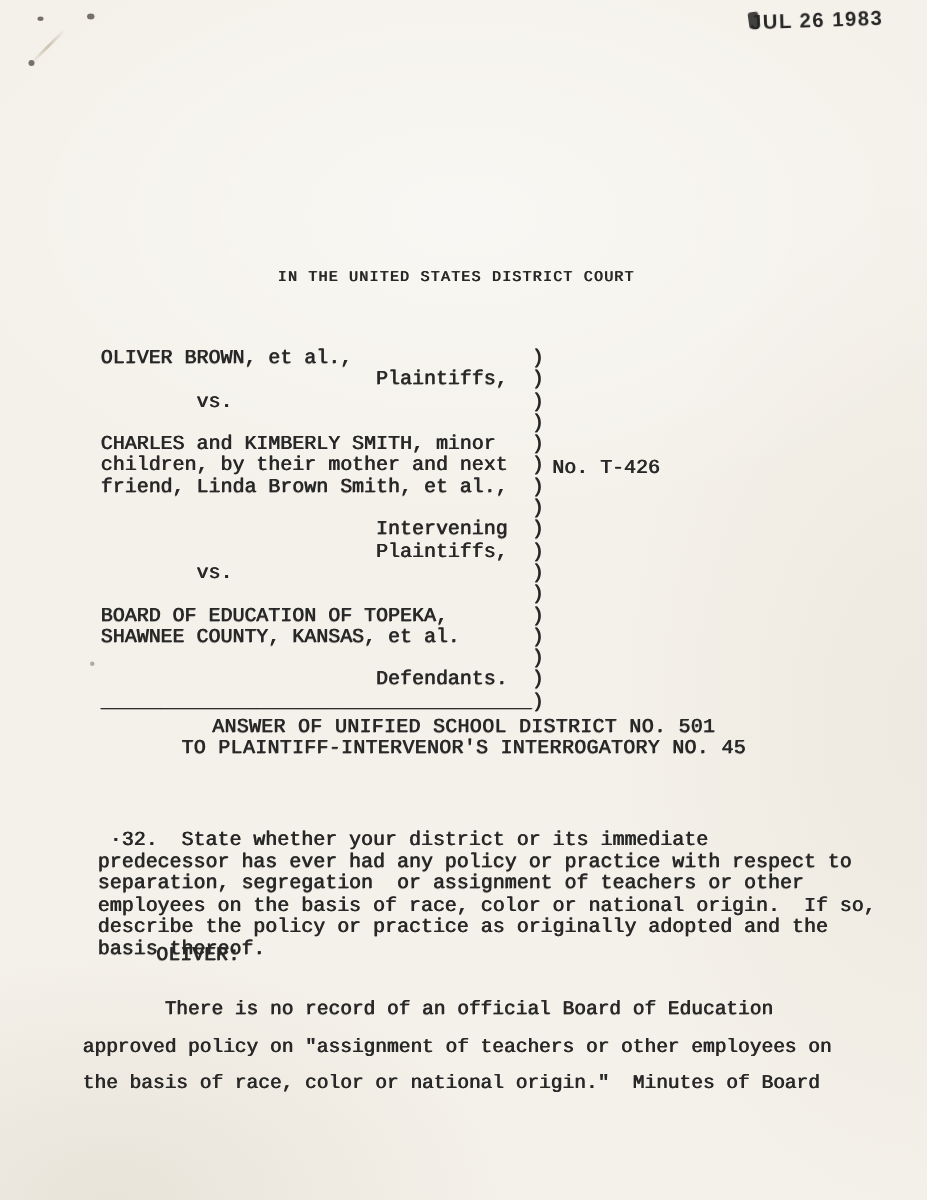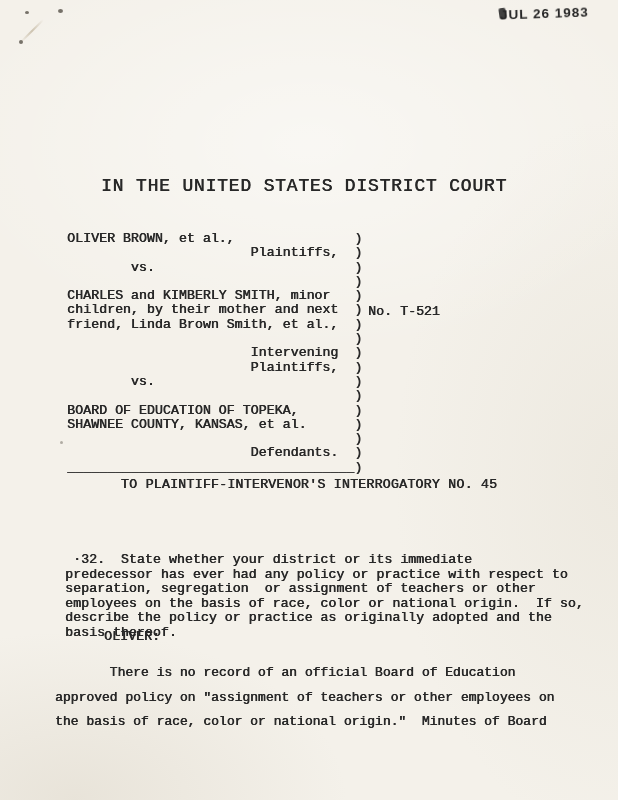--- a/index.html
+++ b/index.html
@@ -19,21 +19,21 @@
     color: #282828;
   }
 
   .tw { text-shadow: 0.5px 0 currentColor, 0 0.4px 0.4px rgba(20,20,20,0.35); }
 
   pre { margin: 12px; font-family: inherit; }
 
   .court-title {
     position: absolute; top: 179px; left: 0; width: 608px;
     text-align: center;
-    font-size: 18px; line-height: 14.6px; letter-spacing: 0.8px;
+    font-size: 10px; line-height: 14.6px; letter-spacing: 0.8px;
   }
 
   .caption {
     position: absolute; left: 55px; top: 220px;
     font-size: 13.3px; line-height: 14.3px;
   }
 
   .case-number {
     position: absolute; left: 368px; top: 304px;
     font-size: 13.3px;
@@ -123,23 +123,24 @@
                        Intervening  )
                        Plaintiffs,  )
         vs.                         )
                                     )
 BOARD OF EDUCATION OF TOPEKA,       )
 SHAWNEE COUNTY, KANSAS, et al.      )
                                     )
                        Defendants.  )
 ____________________________________)</pre>
 
-  <div class="case-number tw">No. T-521</div>
+  <div class="case-number tw">No. T-426</div>
 
   <div class="heading tw">
+    <div>ANSWER OF UNIFIED SCHOOL DISTRICT NO. 501</div>
     <div>TO PLAINTIFF-INTERVENOR'S INTERROGATORY NO. 45</div>
   </div>
 
   <pre class="interrogatory tw"> ·32.  State whether your district or its immediate
 predecessor has ever had any policy or practice with respect to
 separation, segregation  or assignment of teachers or other
 employees on the basis of race, color or national origin.  If so,
 describe the policy or practice as originally adopted and the
 basis thereof.</pre>
 

